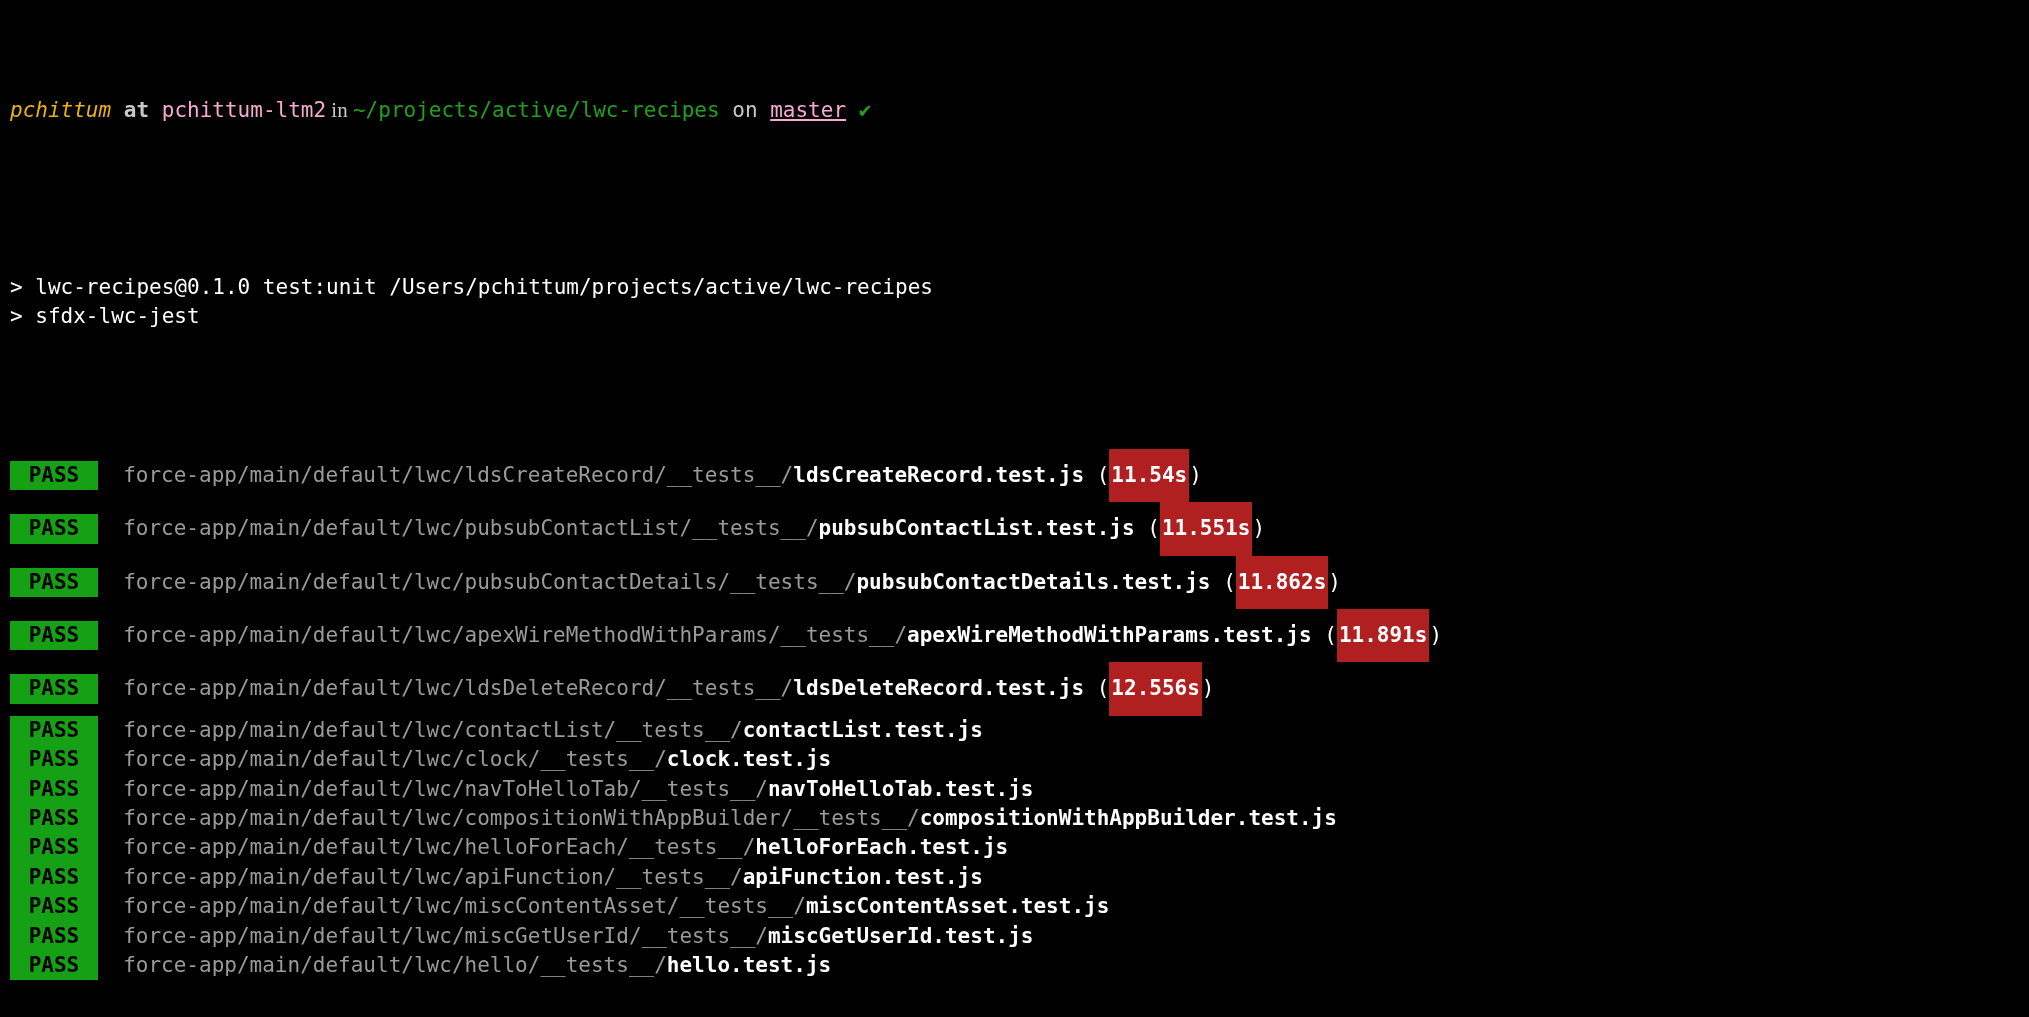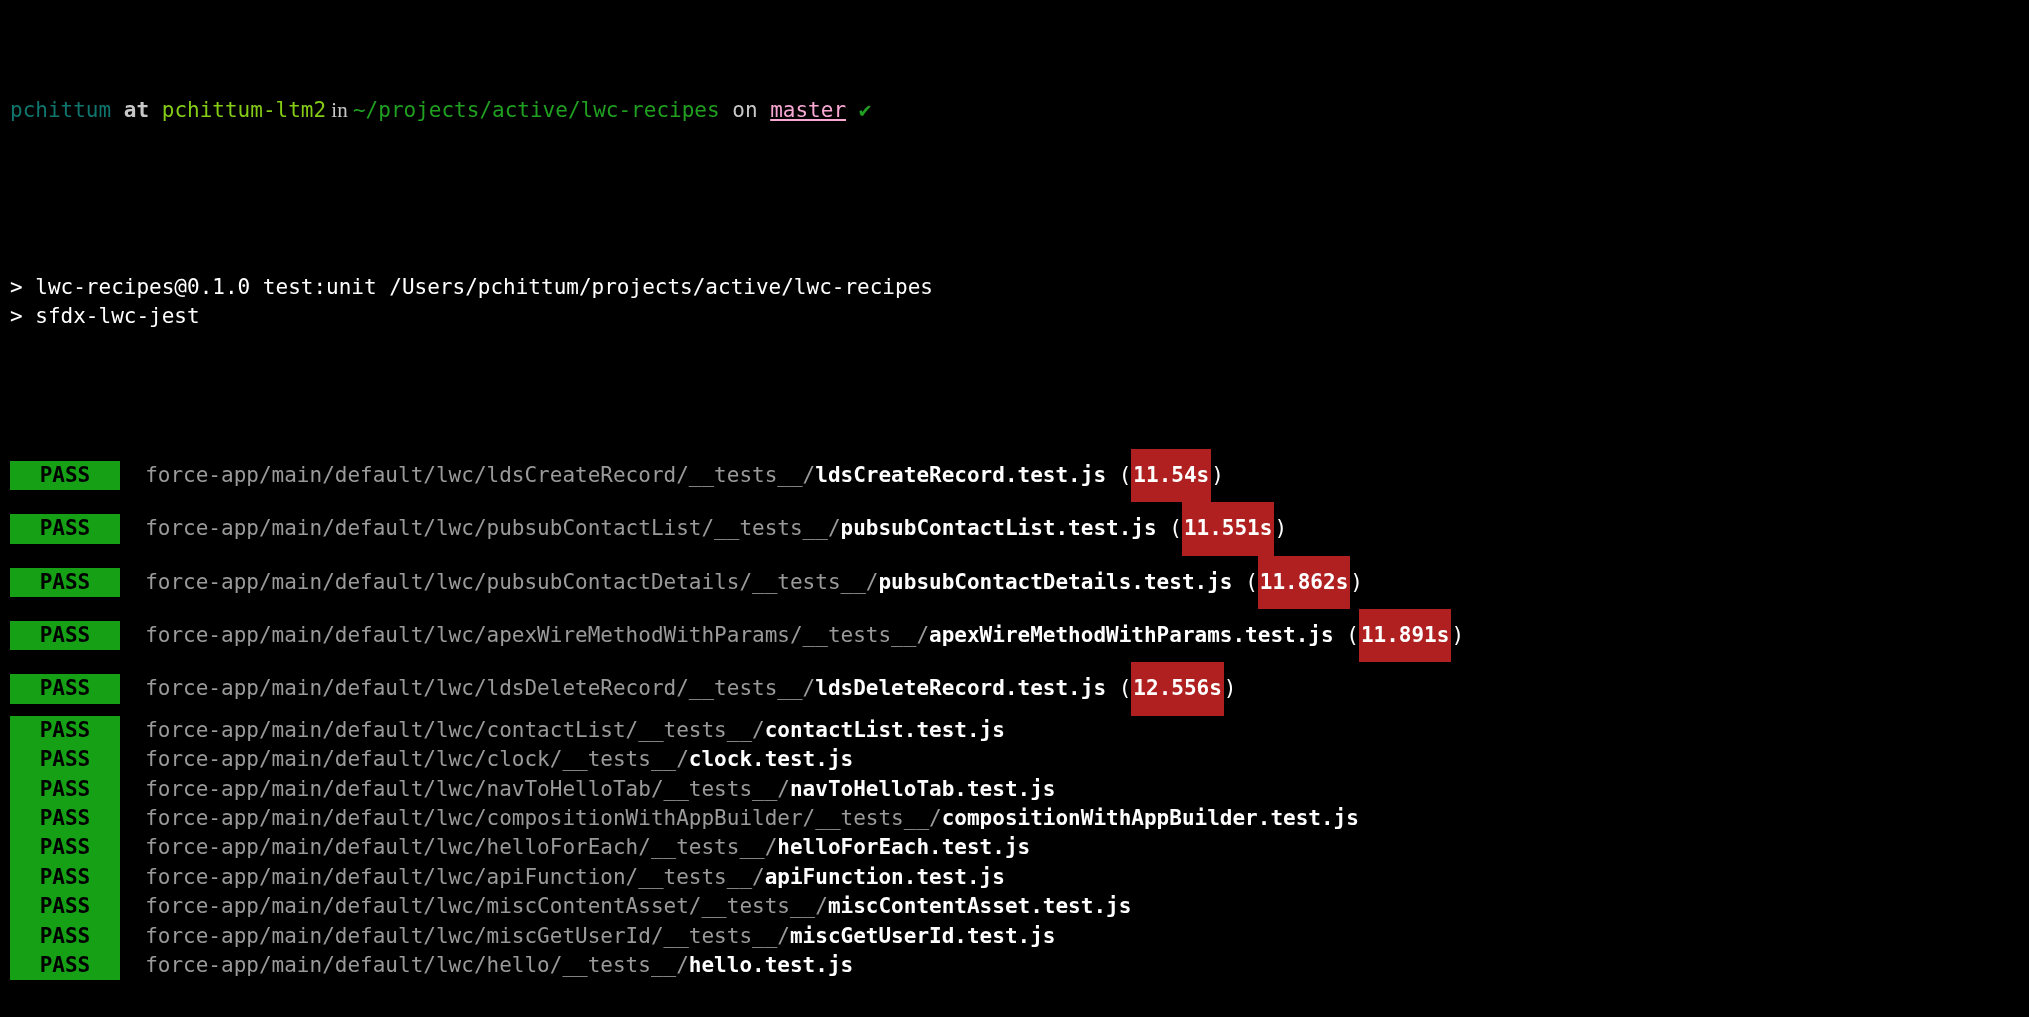--- a/index.html
+++ b/index.html
@@ -9,40 +9,40 @@
     color: #fff;
     font-family: "Menlo", "Consolas", "Monaco", monospace;
     font-size: 21px;
     line-height: 1.4;
   }
   .term {
     padding: 8px 10px;
     white-space: pre;
   }
   .line { white-space: pre; }
-  .user { color: #0f766e; }
+  .user { color: #eab308; font-style: italic; }
   .at   { color: #c8c8c8; font-weight: bold; }
-  .host { color: #84cc16; }
+  .host { color: #f9a8d4; }
   .in   { color: #c8c8c8; font-family: Liberation Serif, serif; }
   .path { color: #20a020; }
   .on   { color: #c8c8c8; }
   .branch { color: #f9a8d4; text-decoration: underline; }
   .check  { color: #20a020; }
   .prompt { color: #c8c8c8; }
   .cmd    { color: #c8c8c8; }
 
   .white { color: #ffffff; }
   .dim   { color: #9a9a9a; margin-top: 43px; }
   .bold  { font-weight: 700; }
 
   .pass-badge {
     background: #15a015;
     color: #000;
     font-weight: 700;
-    padding: 0 17px;
+    padding: 0 6px;
     display: inline-block;
   }
   .time-badge {
     background: #b02020;
     color: #fff;
     font-weight: 700;
     padding: 12px 2px;
     display: inline-block;
   }
 

